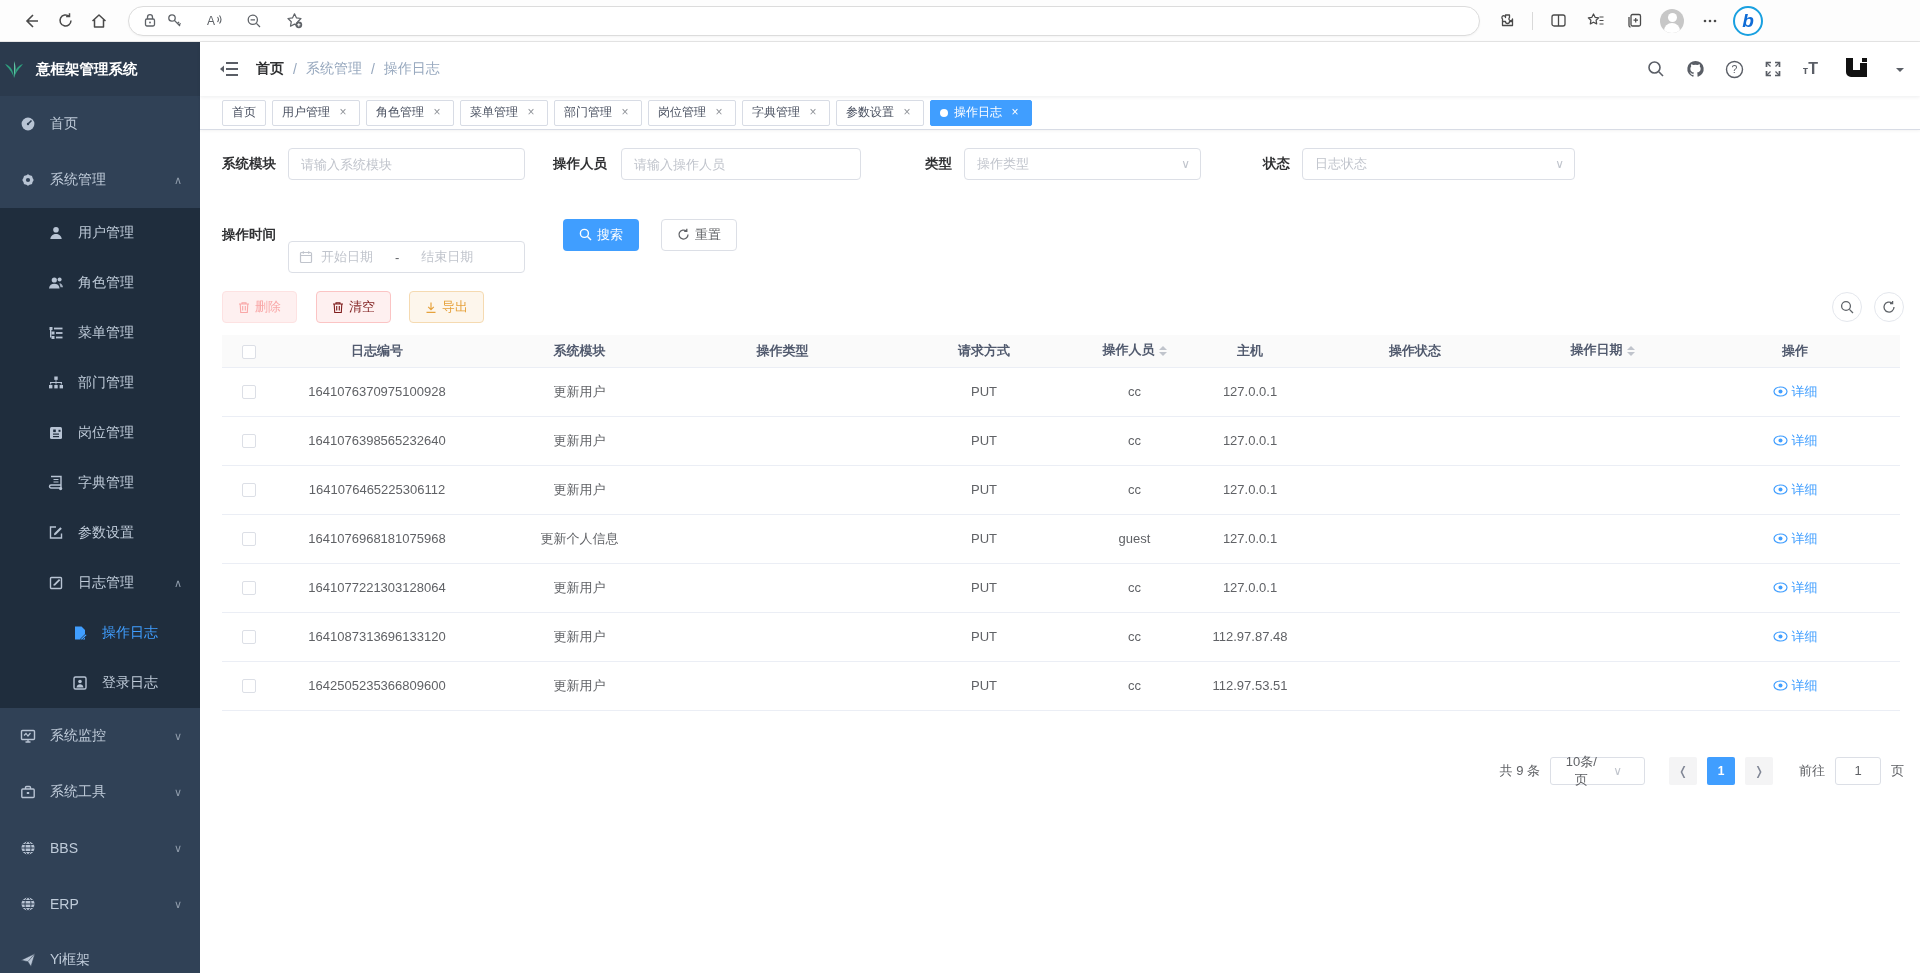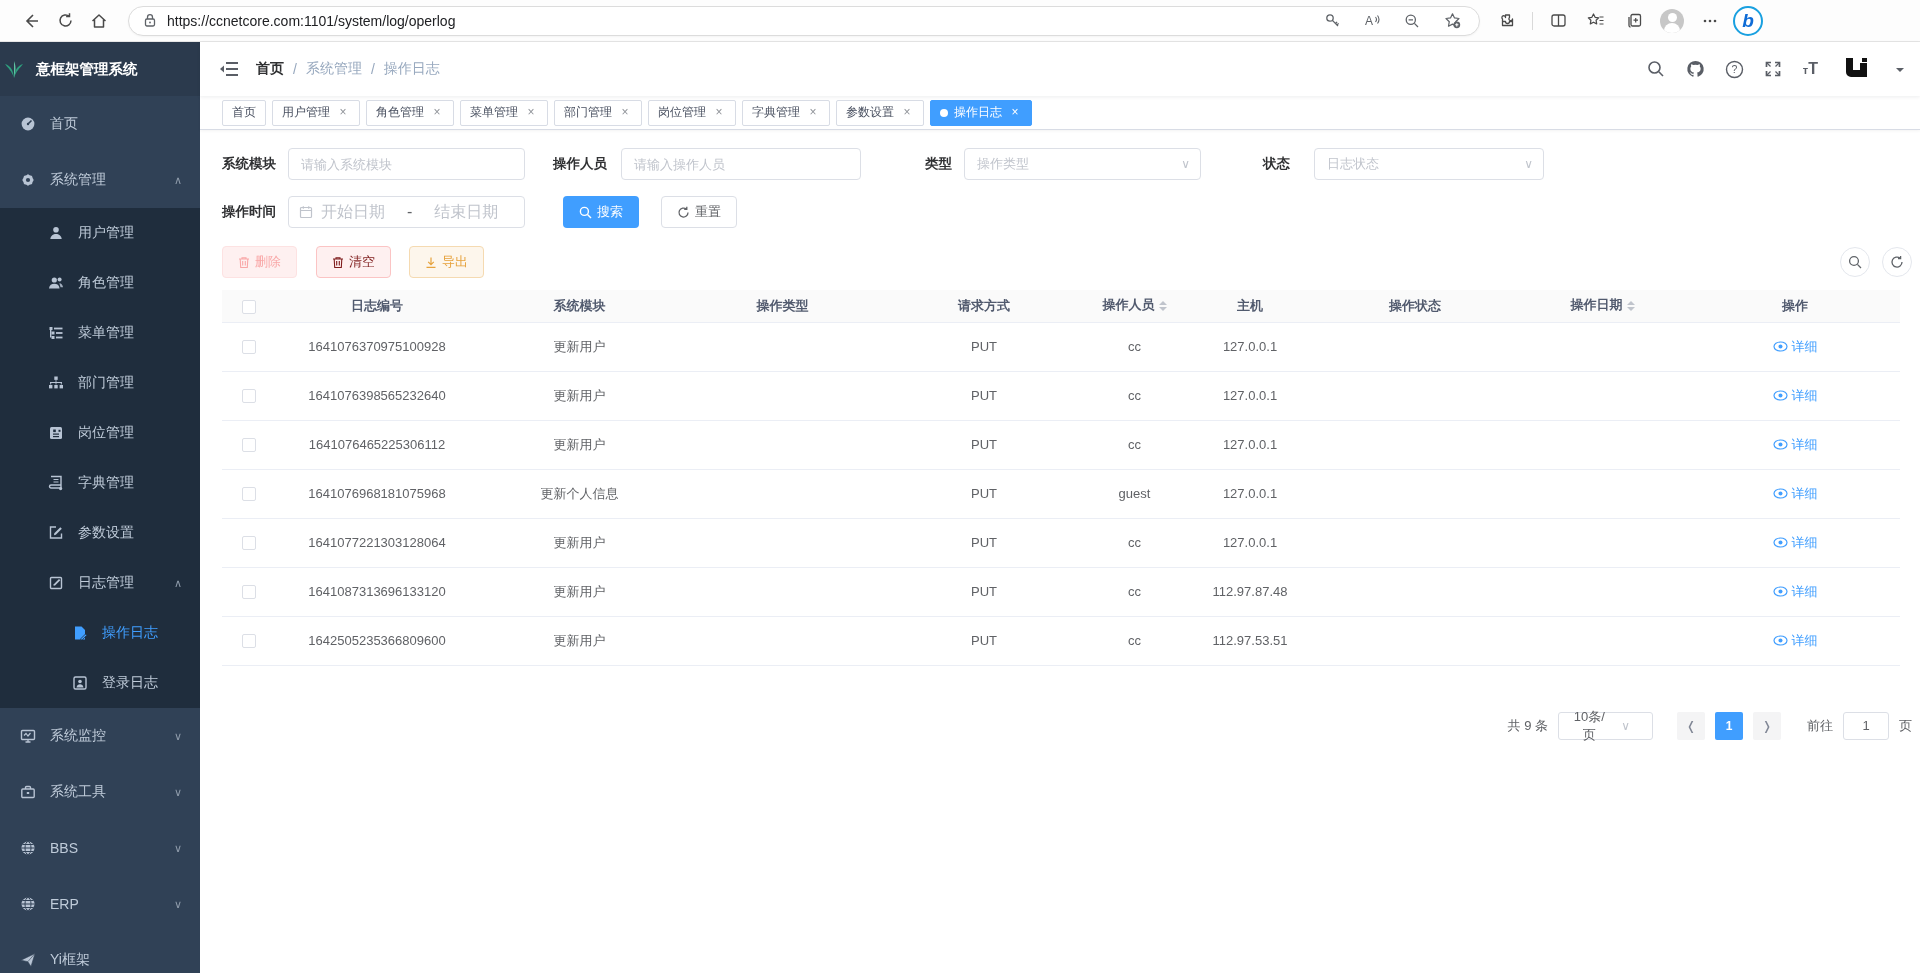--- a/index.html
+++ b/index.html
@@ -68,32 +68,32 @@
     padding-left:22px; gap:6px; position:relative; z-index:2; }
   .tag { height:26px; border:1px solid #d8dce5; background:#fff; color:#495060;
     font-size:12px; display:flex; align-items:center; padding:0 9px; cursor:pointer; border-radius:2px; }
   .tag .x { margin-left:6px; font-size:12px; color:#909399; width:14px; height:14px; line-height:13px;
     text-align:center; border-radius:50%; }
   .tag.active { background:#409eff; border-color:#409eff; color:#fff; }
   .tag.active .dot { width:8px; height:8px; border-radius:50%; background:#fff; margin-right:6px; }
   .tag.active .x { color:#fff; }
 
   
-  .content { flex:1; background:#fff; padding:18px 8px 0 22px; overflow:hidden; }
+  .content { flex:1; background:#fff; padding:18px 16px 0 22px; overflow:hidden; }
   .f-row { display:flex; align-items:center; }
   .f-label { font-size:13.5px; font-weight:bold; color:#303133; white-space:nowrap; }
   .inp { height:32px; border:1px solid #dcdfe6; border-radius:4px; background:#fff;
     font-size:13px; color:#606266; padding:0 12px; outline:none; }
   .inp::placeholder { color:#c0c4cc; }
   .sel { height:32px; border:1px solid #dcdfe6; border-radius:4px; background:#fff;
     display:flex; align-items:center; padding:0 10px 0 12px; font-size:13px; color:#c0c4cc; cursor:pointer; }
   .sel .ph { flex:1; }
   .sel .sc { color:#c0c4cc; font-size:12px; }
   .date-box { width:237px; height:32px; border:1px solid #dcdfe6; border-radius:4px;
-    display:flex; align-items:center; padding:0 10px; font-size:16px; color:#c0c4cc; gap:8px; }
+    display:flex; align-items:center; padding:0 10px; font-size:13px; color:#c0c4cc; gap:8px;margin-top:45px; }
   .date-box .dsep { color:#606266; }
   .btn { height:32px; border-radius:4px; font-size:13px; display:inline-flex; align-items:center;
     justify-content:center; gap:5px; cursor:pointer; border:1px solid transparent; padding:0 15px; }
   .btn-primary { background:#409eff; color:#fff; }
   .btn-plain { background:#fff; border-color:#dcdfe6; color:#606266; }
   .btn-danger-dis { background:#fef0f0; border-color:#fde2e2; color:#f9a7a7; cursor:not-allowed;align-items:center; }
   .btn-danger { background:#fef0f0; border-color:#fbc4c4; color:#7f1d1d; }
   .btn-warning { background:#fdf6ec; border-color:#f5dab1; color:#e6a23c; }
   .toolbar { display:flex; align-items:center; margin-top:18px; }
   .tool-right { margin-left:auto; display:flex; gap:12px; }
@@ -148,21 +148,20 @@
       </svg>
   </div>
   <div class="url-pill">
     <span>
       <svg width="14" height="15" viewBox="0 0 14 15">
           <rect x="2.5" y="6" width="9" height="7" rx="1.4" stroke="#5f6368" fill="none" stroke-width="1.3"></rect>
           <path d="M4.5 6 V4.2 a2.5 2.5 0 0 1 5 0 V6" stroke="#5f6368" fill="none" stroke-width="1.3"></path>
           <circle cx="7" cy="9.5" r="0.9" fill="#5f6368"></circle>
         </svg>
     </span>
-    <span class="url-text">https://ccnetcore.com:1101/system/log/operlog</span>
     <span class="pill-icons">
       <span class="b-icon">
         <svg width="17" height="17" viewBox="0 0 17 17">
             <circle cx="6" cy="6" r="3.2" stroke="#5f6368" fill="none" stroke-width="1.3"></circle>
             <path d="M8.4 8.4 L14 14 M11.5 11.5 l1.6-1.6 M13 13 l1.6-1.6" stroke="#5f6368" stroke-width="1.3" fill="none"></path>
           </svg>
       </span>
       <span class="b-icon">
         <svg width="18" height="16" viewBox="0 0 18 16">
             <text x="2" y="12" font-size="12" fill="#5f6368" font-family="sans-serif">A</text>
@@ -527,21 +526,21 @@
         <span class="f-label">系统模块</span>
         <input class="inp" style="width: 237px; margin-left: 12px;" placeholder="请输入系统模块">
         <span class="f-label" style="margin-left:28px">操作人员</span>
         <input class="inp" style="width: 240px; margin-left: 14px;" placeholder="请输入操作人员">
         <span class="f-label" style="margin-left:64px">类型</span>
         <span class="sel" style="width:237px;margin-left:12px">
           <span class="ph" style="text-align:left">操作类型</span>
           <span class="sc">∨</span>
         </span>
         <span class="f-label" style="margin-left:62px">状态</span>
-        <span class="sel" style="width:230px;margin-left:24px">
+        <span class="sel" style="width:273px;margin-left:12px">
           <span class="ph" style="text-align:left">日志状态</span>
           <span class="sc">∨</span>
         </span>
       </div>
 
       <div class="f-row" style="margin-top:16px">
         <span class="f-label">操作时间</span>
         <span class="date-box" style="margin-left:12px">
           <span>
             <svg width="14" height="14" viewBox="0 0 14 14">

